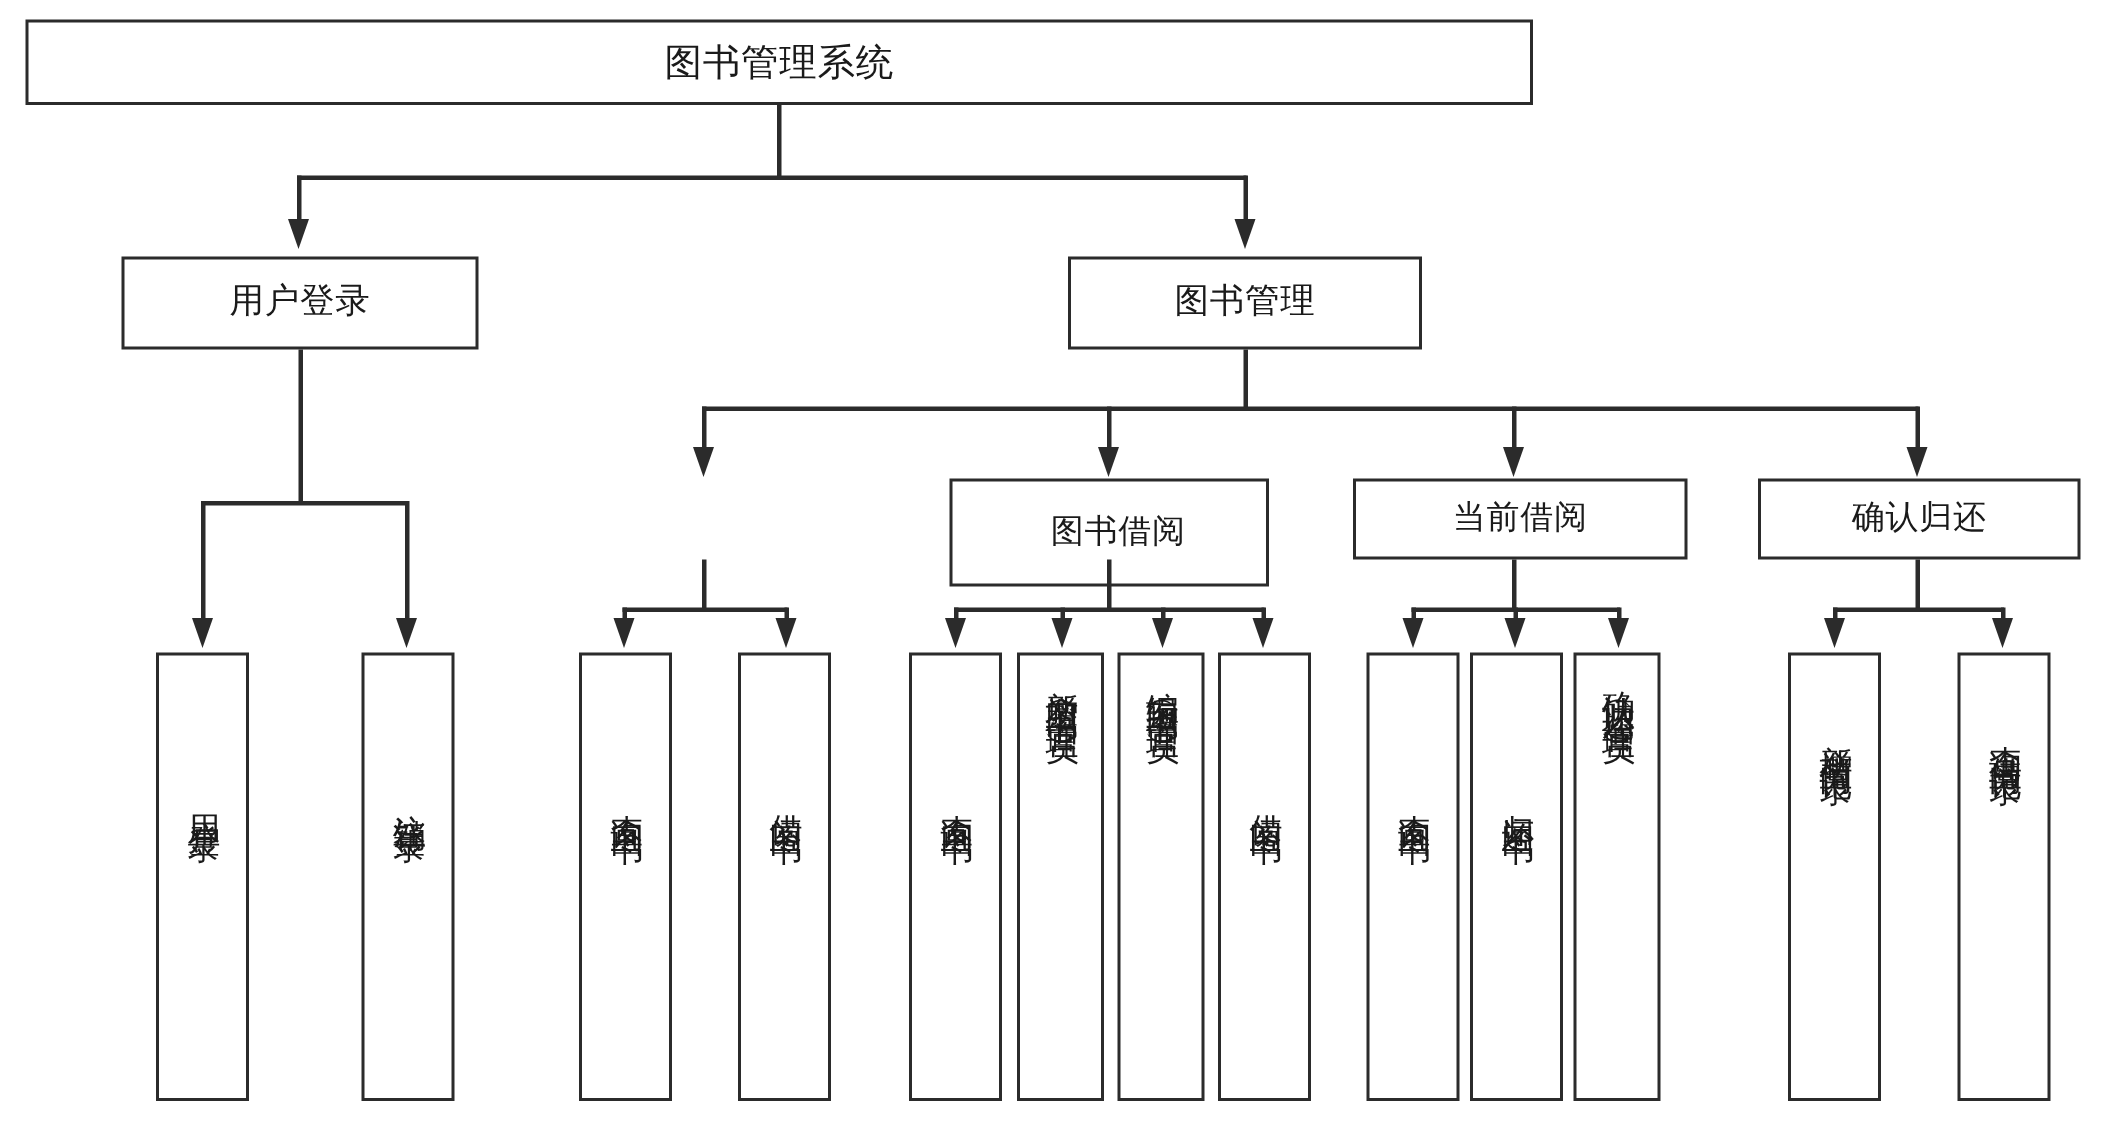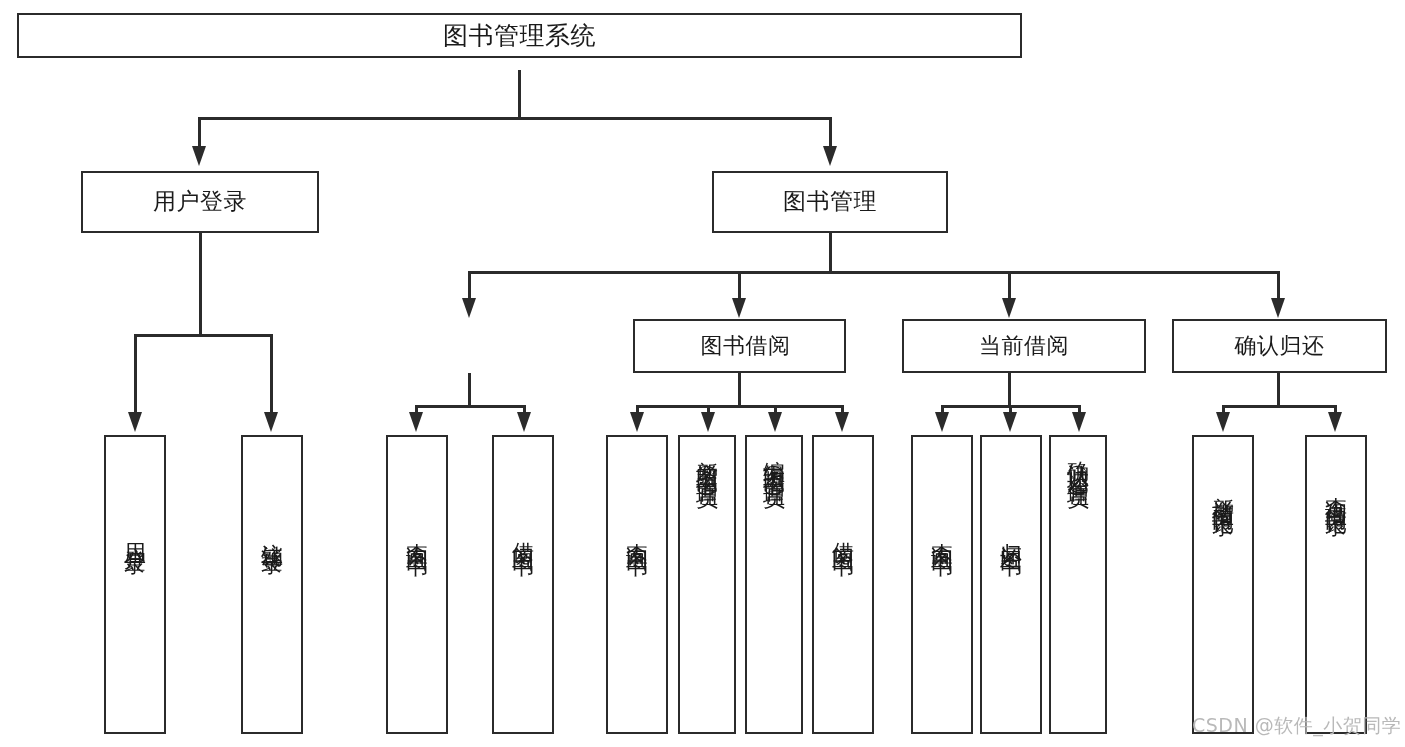--- a/index.html
+++ b/index.html
@@ -77,21 +77,21 @@
     color: #b9b9b9;
     white-space: nowrap;
     letter-spacing: 0.5px;
   }
 </style>
 </head>
 <body>
 
 <div id="diagram-root">
 
-  <div class="node node-root" style="left:17px; top:13px; width:1005px; height:45px;">
+  <div class="node node-root" style="left:17px; top:13px; width:1005px; height:57px;">
     <span class="label">图书管理系统</span>
   </div>
 
   <div class="seg seg-v" style="left:518px; top:70px; width:2.5px; height:48px;"></div>
 
   <div class="seg seg-h" style="left:198px; top:117px; width:633px; height:2.5px;"></div>
 
   <div class="seg seg-v" style="left:198px; top:117px; width:2.5px; height:30px;"></div>
   <div class="arrow" style="left:192px; top:146px;"></div>
 
@@ -117,24 +117,24 @@
   <div class="seg seg-h" style="left:468px; top:271px; width:811px; height:2.5px;"></div>
   <div class="seg seg-v" style="left:468px; top:271px; width:2.5px; height:28px;"></div>
   <div class="arrow" style="left:462px; top:298px;"></div>
   <div class="seg seg-v" style="left:738px; top:271px; width:2.5px; height:28px;"></div>
   <div class="arrow" style="left:732px; top:298px;"></div>
   <div class="seg seg-v" style="left:1008px; top:271px; width:2.5px; height:28px;"></div>
   <div class="arrow" style="left:1002px; top:298px;"></div>
   <div class="seg seg-v" style="left:1277px; top:271px; width:2.5px; height:28px;"></div>
   <div class="arrow" style="left:1271px; top:298px;"></div>
 
-  <div class="node node-l2" style="left:633px; top:319px; width:213px; height:54px;padding-left:12px;">
+  <div class="node node-l2" style="left:633px; top:319px; width:213px; height:72px;padding-left:12px;">
     <span class="label">图书借阅</span>
   </div>
-  <div class="node node-l2" style="left:902px; top:319px; width:244px; height:54px;">
+  <div class="node node-l2" style="left:902px; top:319px; width:223px; height:54px;">
     <span class="label">当前借阅</span>
   </div>
   <div class="node node-l2" style="left:1172px; top:319px; width:215px; height:54px;">
     <span class="label">确认归还</span>
   </div>
 
   <div class="seg seg-v" style="left:468px; top:373px; width:2.5px; height:33px;"></div>
   <div class="seg seg-h" style="left:415px; top:405px; width:110px; height:2.5px;"></div>
   <div class="seg seg-v" style="left:415px; top:405px; width:2.5px; height:8px;"></div>
   <div class="arrow" style="left:409px; top:412px;"></div>
@@ -205,15 +205,14 @@
     <span class="label">确认归还（管理员）</span>
   </div>
 
   <div class="node node-leaf" style="left:1192px; top:435px; width:62px; height:299px; padding-top:42px;">
     <span class="label">新增借阅记录</span>
   </div>
   <div class="node node-leaf" style="left:1305px; top:435px; width:62px; height:299px; padding-top:42px;">
     <span class="label">查询借阅记录</span>
   </div>
 
-  <div id="watermark" style="left:1192px; top:713px;">CSDN @软件_小贺同学</div>
 
 </div>
 
 </body></html>

